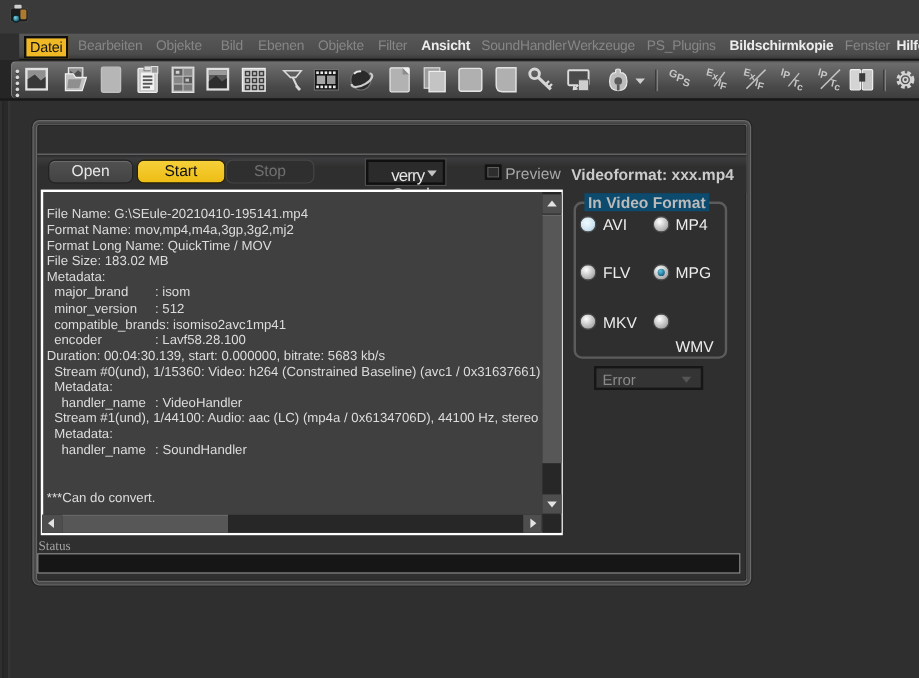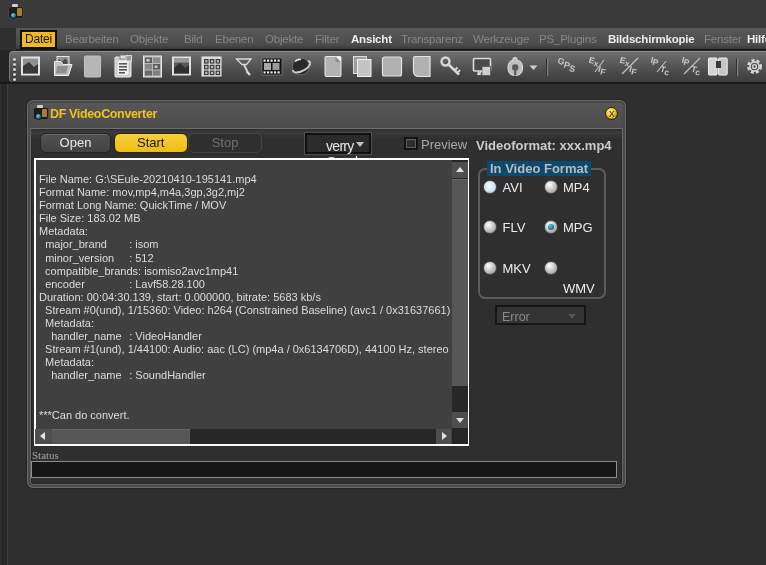--- a/index.html
+++ b/index.html
@@ -101,21 +101,21 @@
 
 <div id="menubar">
   <span id="datei">Datei</span>
   <span style="left:49px">Bearbeiten</span>
   <span style="left:114px">Objekte</span>
   <span style="left:168px">Bild</span>
   <span style="left:199px">Ebenen</span>
   <span style="left:249px">Objekte</span>
   <span style="left:299px">Filter</span>
   <span class="w" style="left:335px">Ansicht</span>
-  <span style="left:385px">Transparenz</span>
+  <span style="left:385px">SoundHandler</span>
   <span style="left:457px">Werkzeuge</span>
   <span style="left:523px">PS_Plugins</span>
   <span class="w" style="left:592px">Bildschirmkopie</span>
   <span style="left:688px">Fenster</span>
   <span class="w" style="left:731px">Hilfe</span>
 </div>
 
 <div id="tbrow"></div>
 <div id="toolbar">
   <div class="grip">
@@ -262,30 +262,20 @@
 
     <circle cx="744.5" cy="14.5" r="6.2" fill="none" stroke="#d4d4d4" stroke-width="2.6" stroke-dasharray="3 2.1"></circle>
     <circle cx="744.5" cy="14.5" r="4.6" fill="none" stroke="#d4d4d4" stroke-width="1.6"></circle>
     <circle cx="744.5" cy="14.5" r="1.9" fill="none" stroke="#d4d4d4" stroke-width="1.4"></circle>
   </svg>
 </div>
 <div id="tbline"></div>
 <div id="ledge"></div>
 
 <div id="win">
-  <div id="wtitle">
-    <div class="cam" style="left:4px; top:2px;">
-        <div class="body"></div>
-        <div class="top"></div>
-        <div class="dot"></div>
-        <div class="lens"></div>
-      </div>
-    <span class="txt">DF VideoConverter</span>
-    <div id="wclose"></div>
-  </div>
   <div id="cstrip"></div>
 
   <div class="btn" id="b-open">Open</div>
   <div class="btn" id="b-start">Start</div>
   <div class="btn" id="b-stop">Stop</div>
 
   <div id="combo1">
       <span class="t">verry Good</span>
       <div class="darr" style="left:49px; top:7px; border-left-width:4.5px; border-right-width:4.5px; border-top-width:5.5px; border-top-color:#c4c4c4;"></div>
     </div>

